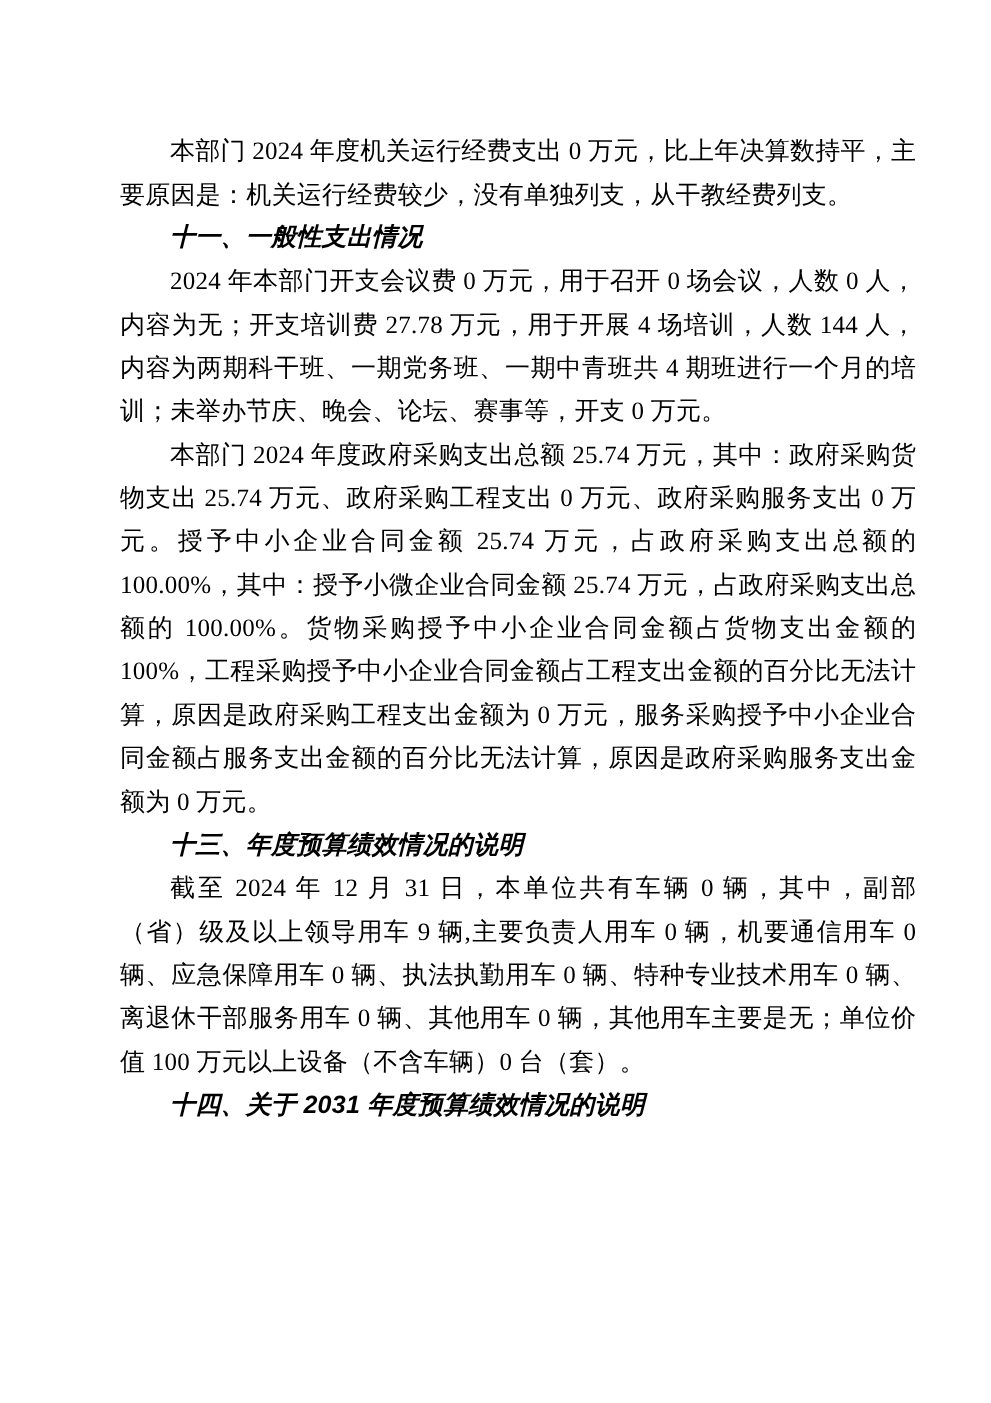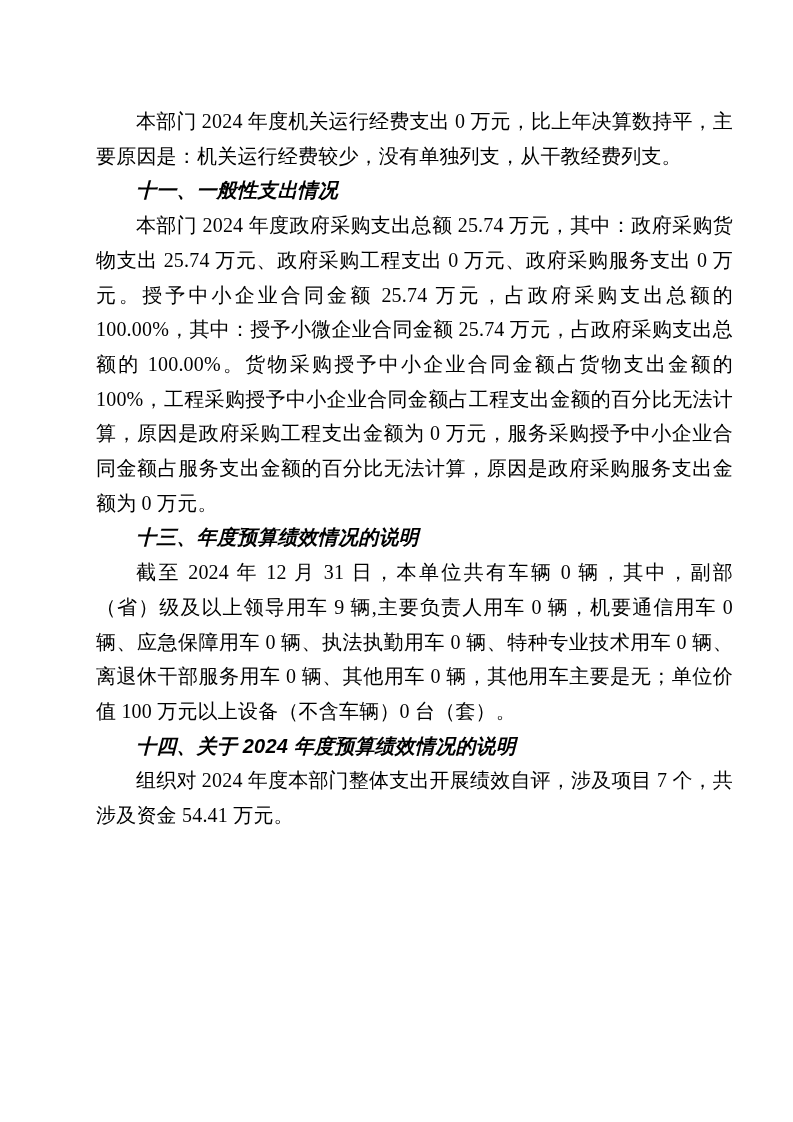--- a/index.html
+++ b/index.html
@@ -40,27 +40,27 @@
 </head>
 <body>
 
 <div class="page">
   <div class="doc">
 
     <p class="body-para">本部门 2024 年度机关运行经费支出 0 万元，比上年决算数持平，主要原因是：机关运行经费较少，没有单独列支，从干教经费列支。</p>
 
     <p class="heading-para">十一、一般性支出情况</p>
 
+    <p class="body-para">2024 年本部门开支会议费 0 万元，用于召开 0 场会议，人数 0 人，内容为无；开支培训费 27.78 万元，用于开展 4 场培训，人数 144 人，内容为两期科干班、一期党务班、一期中青班共 4 期班进行一个月的培训；未举办节庆、晚会、论坛、赛事等，开支 0 万元。</p>
 
 
     <p class="body-para">本部门 2024 年度政府采购支出总额 25.74 万元，其中：政府采购货物支出 25.74 万元、政府采购工程支出 0 万元、政府采购服务支出 0 万元。授予中小企业合同金额 25.74 万元，占政府采购支出总额的 100.00%，其中：授予小微企业合同金额 25.74 万元，占政府采购支出总额的 100.00%。货物采购授予中小企业合同金额占货物支出金额的 100%，工程采购授予中小企业合同金额占工程支出金额的百分比无法计算，原因是政府采购工程支出金额为 0 万元，服务采购授予中小企业合同金额占服务支出金额的百分比无法计算，原因是政府采购服务支出金额为 0 万元。</p>
 
     <p class="heading-para">十三、年度预算绩效情况的说明</p>
 
     <p class="body-para">截至 2024 年 12 月 31 日，本单位共有车辆 0 辆，其中，副部（省）级及以上领导用车 9 辆,主要负责人用车 0 辆，机要通信用车 0 辆、应急保障用车 0 辆、执法执勤用车 0 辆、特种专业技术用车 0 辆、离退休干部服务用车 0 辆、其他用车 0 辆，其他用车主要是无；单位价值 100 万元以上设备（不含车辆）0 台（套）。</p>
 
-    <p class="heading-para">十四、关于 2024 年度预算绩效情况的说明</p>
+    <p class="heading-para">十四、关于 2031 年度预算绩效情况的说明</p>
 
 
-    <p class="body-para">组织对 2024 年度本部门整体支出开展绩效自评，涉及项目 7 个，共涉及资金 54.41 万元。</p>
 
   </div>
 </div>
 
 </body></html>

